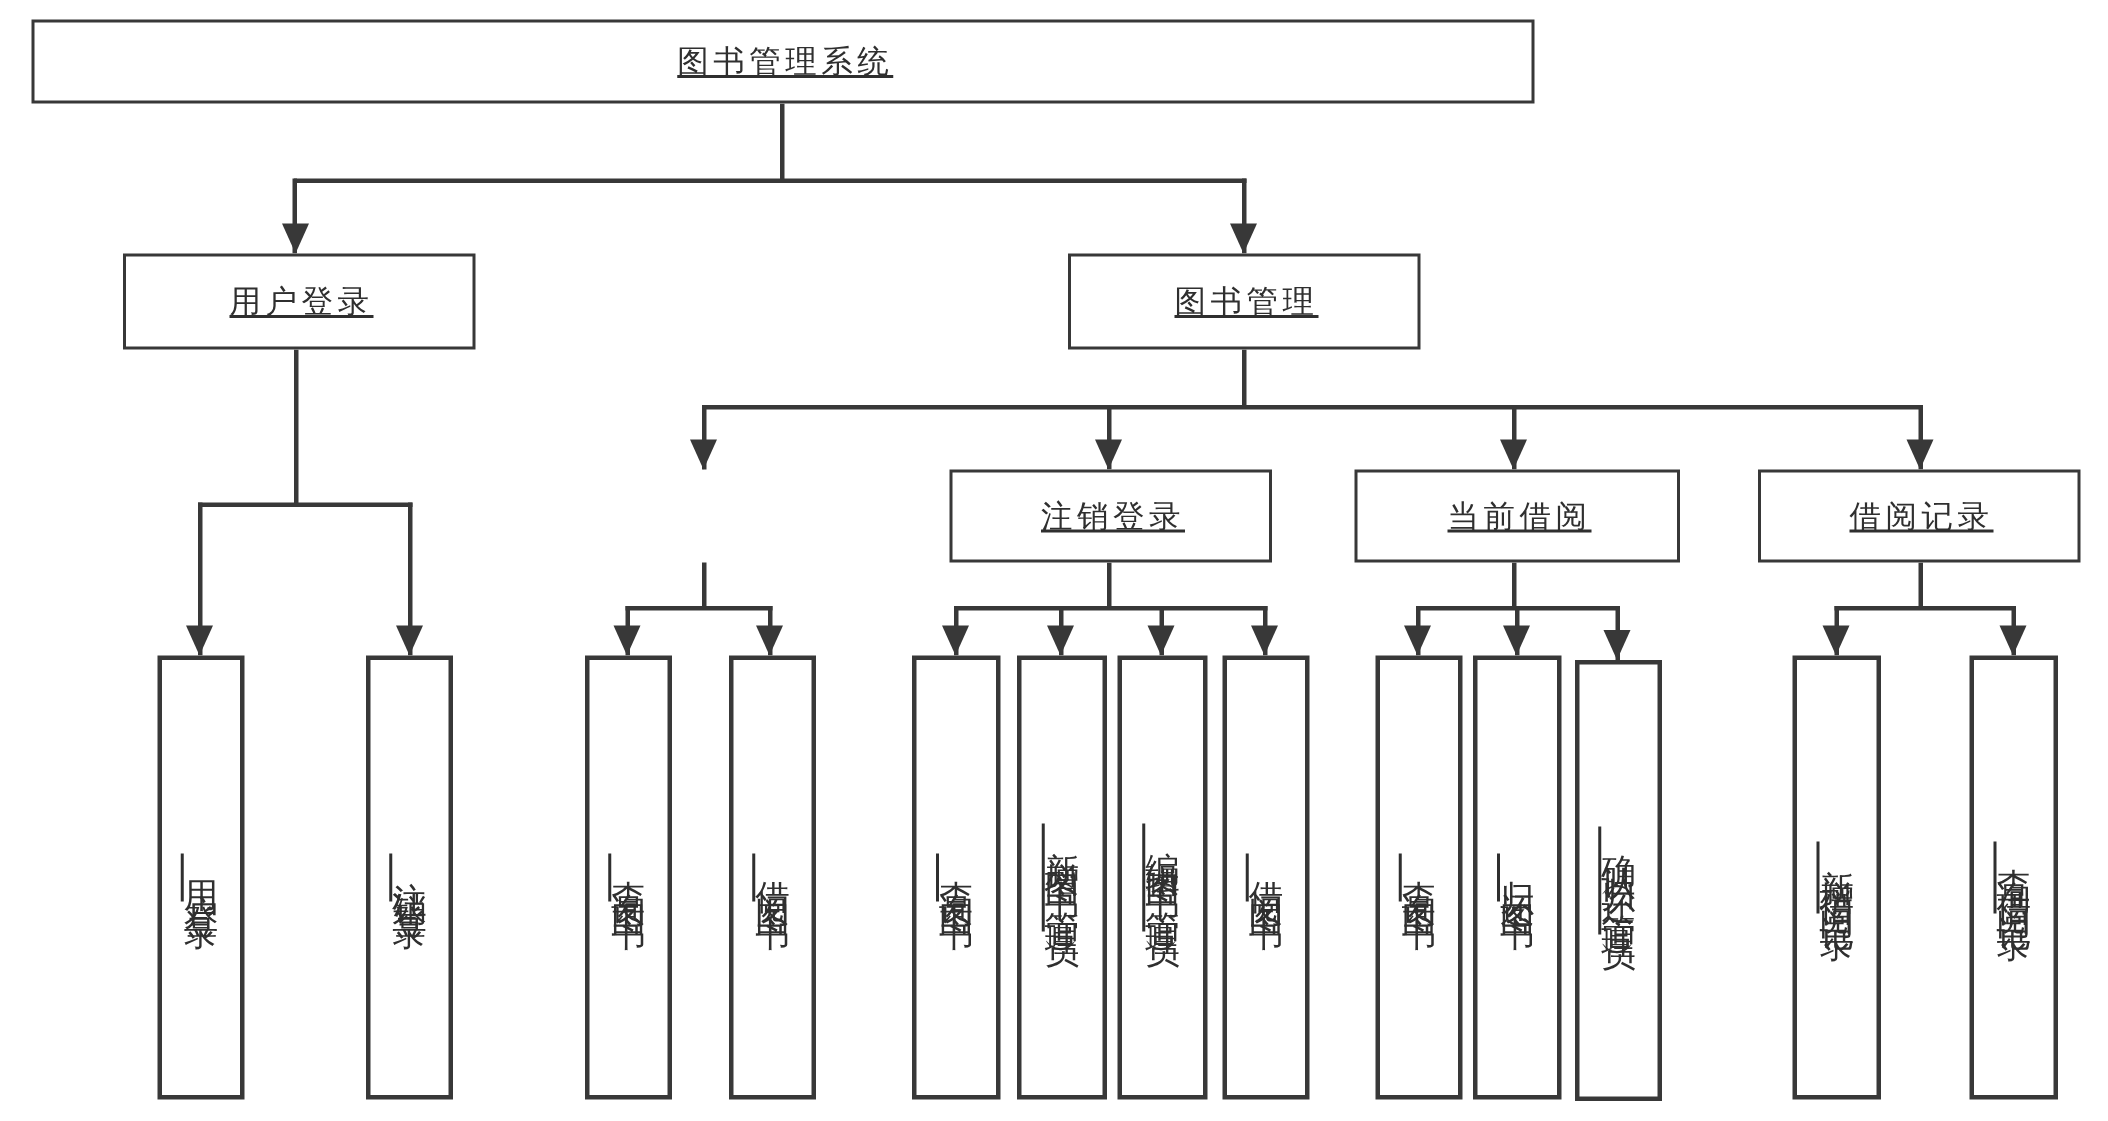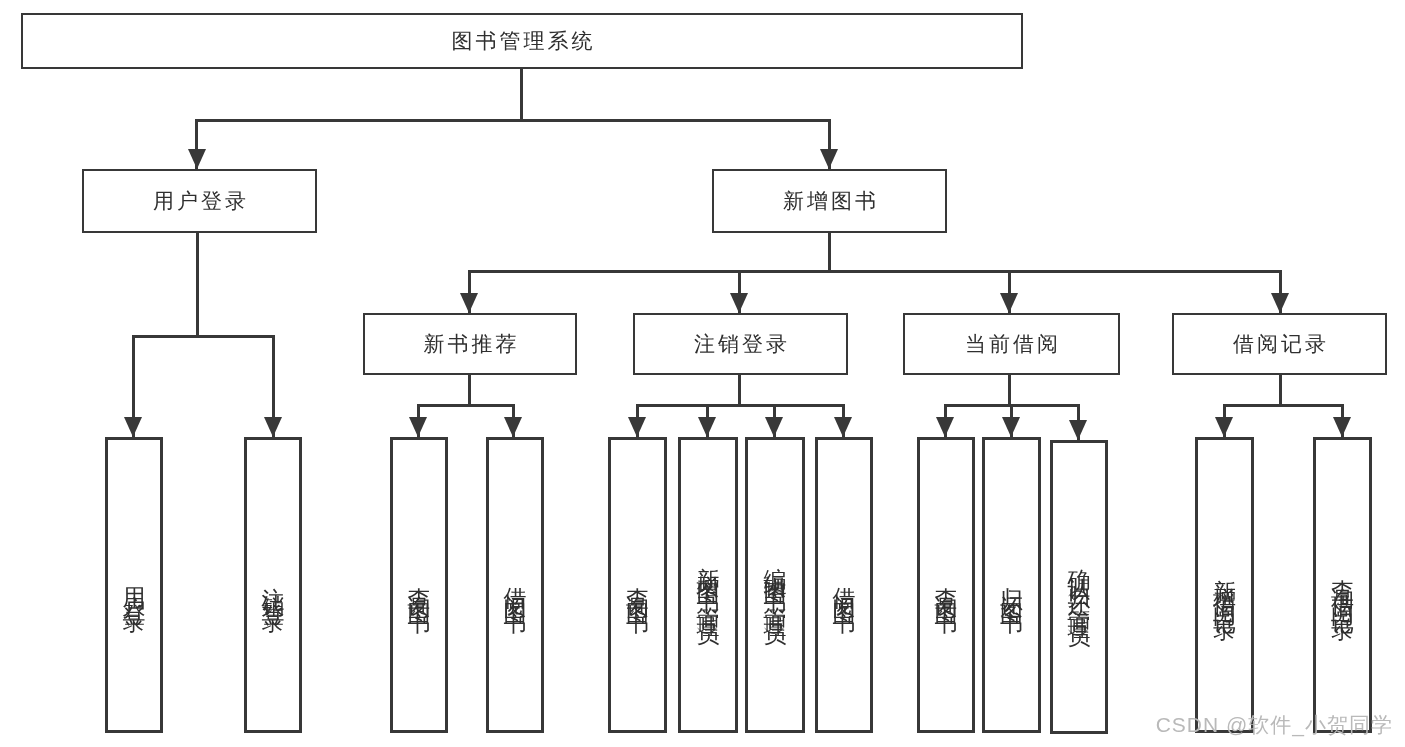--- a/index.html
+++ b/index.html
@@ -14,20 +14,21 @@
   .box {
     position: absolute;
     box-sizing: border-box;
     border: 2px solid #383838;
     background: #ffffff;
     display: flex;
     align-items: center;
     justify-content: center;
     color: #2f2f2f;
     z-index: 2;
+    text-decoration: underline;
   }
   .box.leaf { border-width: 3px; }
   .hlabel {
     font-size: 21px;
     letter-spacing: 3px;
     white-space: nowrap;
     text-indent: 3px;
   }
   .root .hlabel { font-size: 21px; }
   .vlabel {
@@ -65,26 +66,23 @@
 <div class="canvas">
 
   <div class="box root" style="left:21px; top:13px; width:1002px; height:56px;">
     <span class="hlabel">图书管理系统</span>
   </div>
 
   <div class="box" style="left:82px; top:169px; width:235px; height:64px;">
     <span class="hlabel">用户登录</span>
   </div>
   <div class="box" style="left:712px; top:169px; width:235px; height:64px;">
-    <span class="hlabel">新增图书</span>
+    <span class="hlabel">图书管理</span>
   </div>
 
-  <div class="box" style="left:363px; top:313px; width:214px; height:62px;">
-    <span class="hlabel">新书推荐</span>
-  </div>
   <div class="box" style="left:633px; top:313px; width:215px; height:62px;">
     <span class="hlabel">注销登录</span>
   </div>
   <div class="box" style="left:903px; top:313px; width:217px; height:62px;">
     <span class="hlabel">当前借阅</span>
   </div>
   <div class="box" style="left:1172px; top:313px; width:215px; height:62px;">
     <span class="hlabel">借阅记录</span>
   </div>
 
@@ -184,15 +182,14 @@
   <div class="arrow" style="left:1002px; top:417px;"></div>
   <div class="arrow" style="left:1069px; top:420px;"></div>
 
   <div class="vline" style="left:1279px; top:375px; height:30px;"></div>
   <div class="hline" style="left:1223px; top:404px; width:121px;"></div>
   <div class="vline" style="left:1223px; top:404px; height:33px;"></div>
   <div class="vline" style="left:1341px; top:404px; height:33px;"></div>
   <div class="arrow" style="left:1215px; top:417px;"></div>
   <div class="arrow" style="left:1333px; top:417px;"></div>
 
-  <div class="watermark">CSDN @软件_小贺同学</div>
 
 </div>
 
 </body></html>

